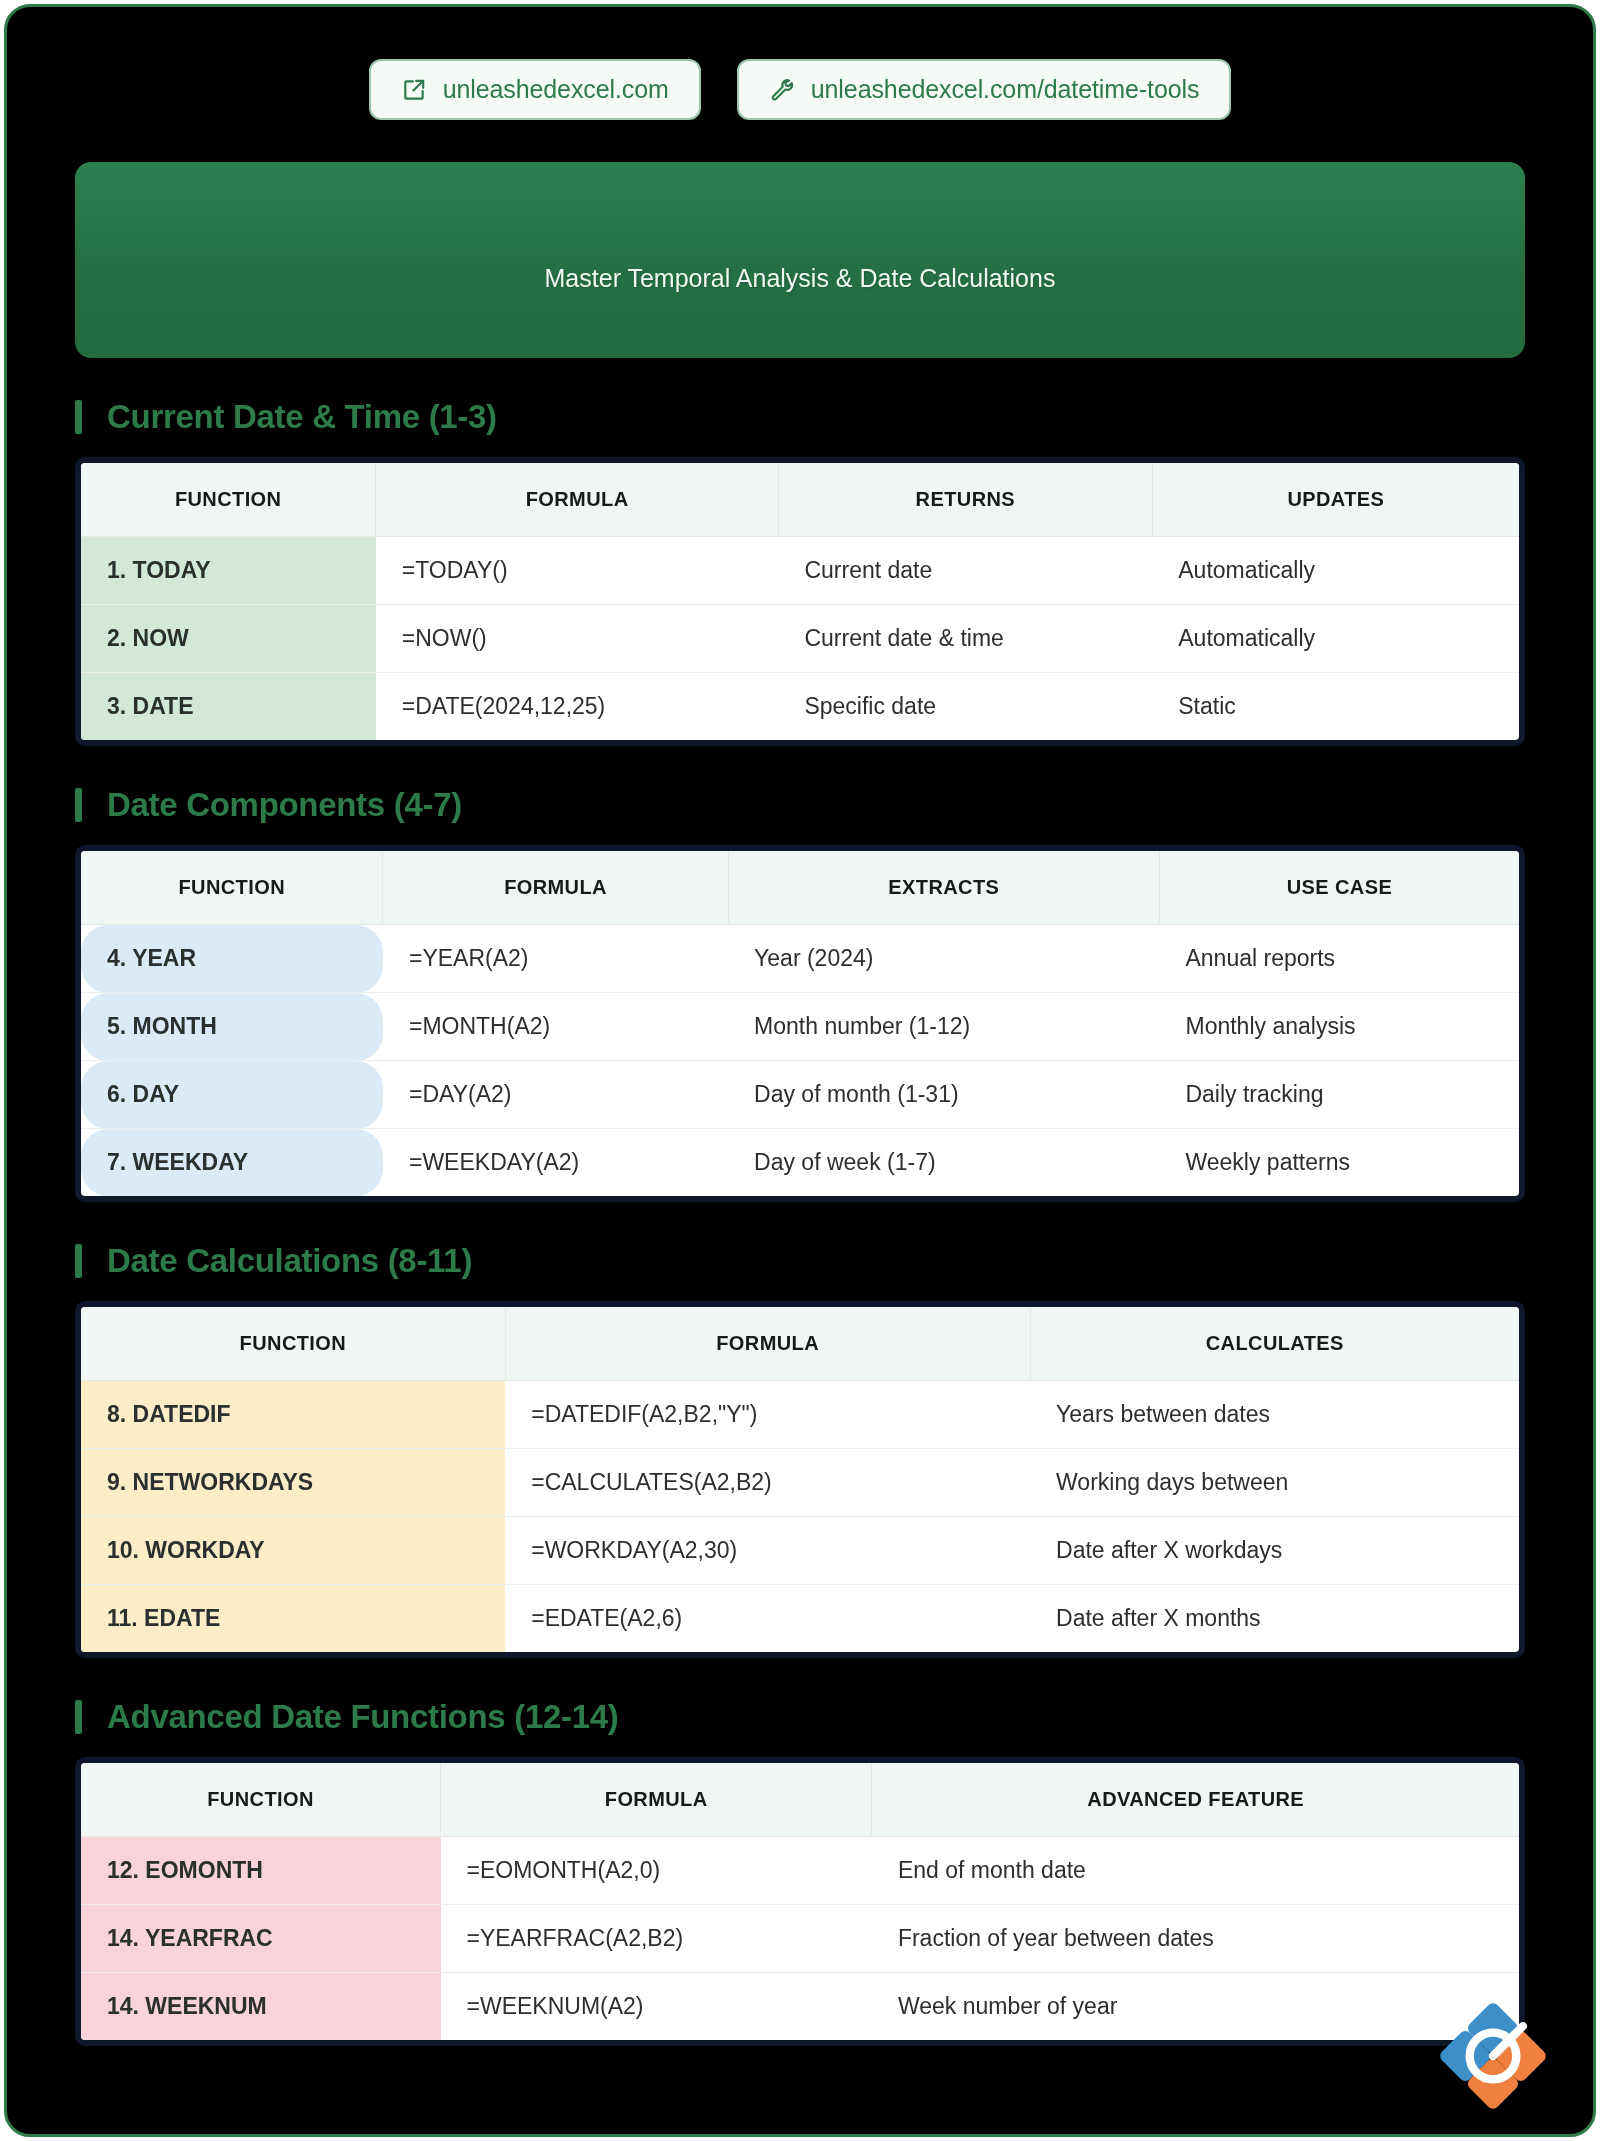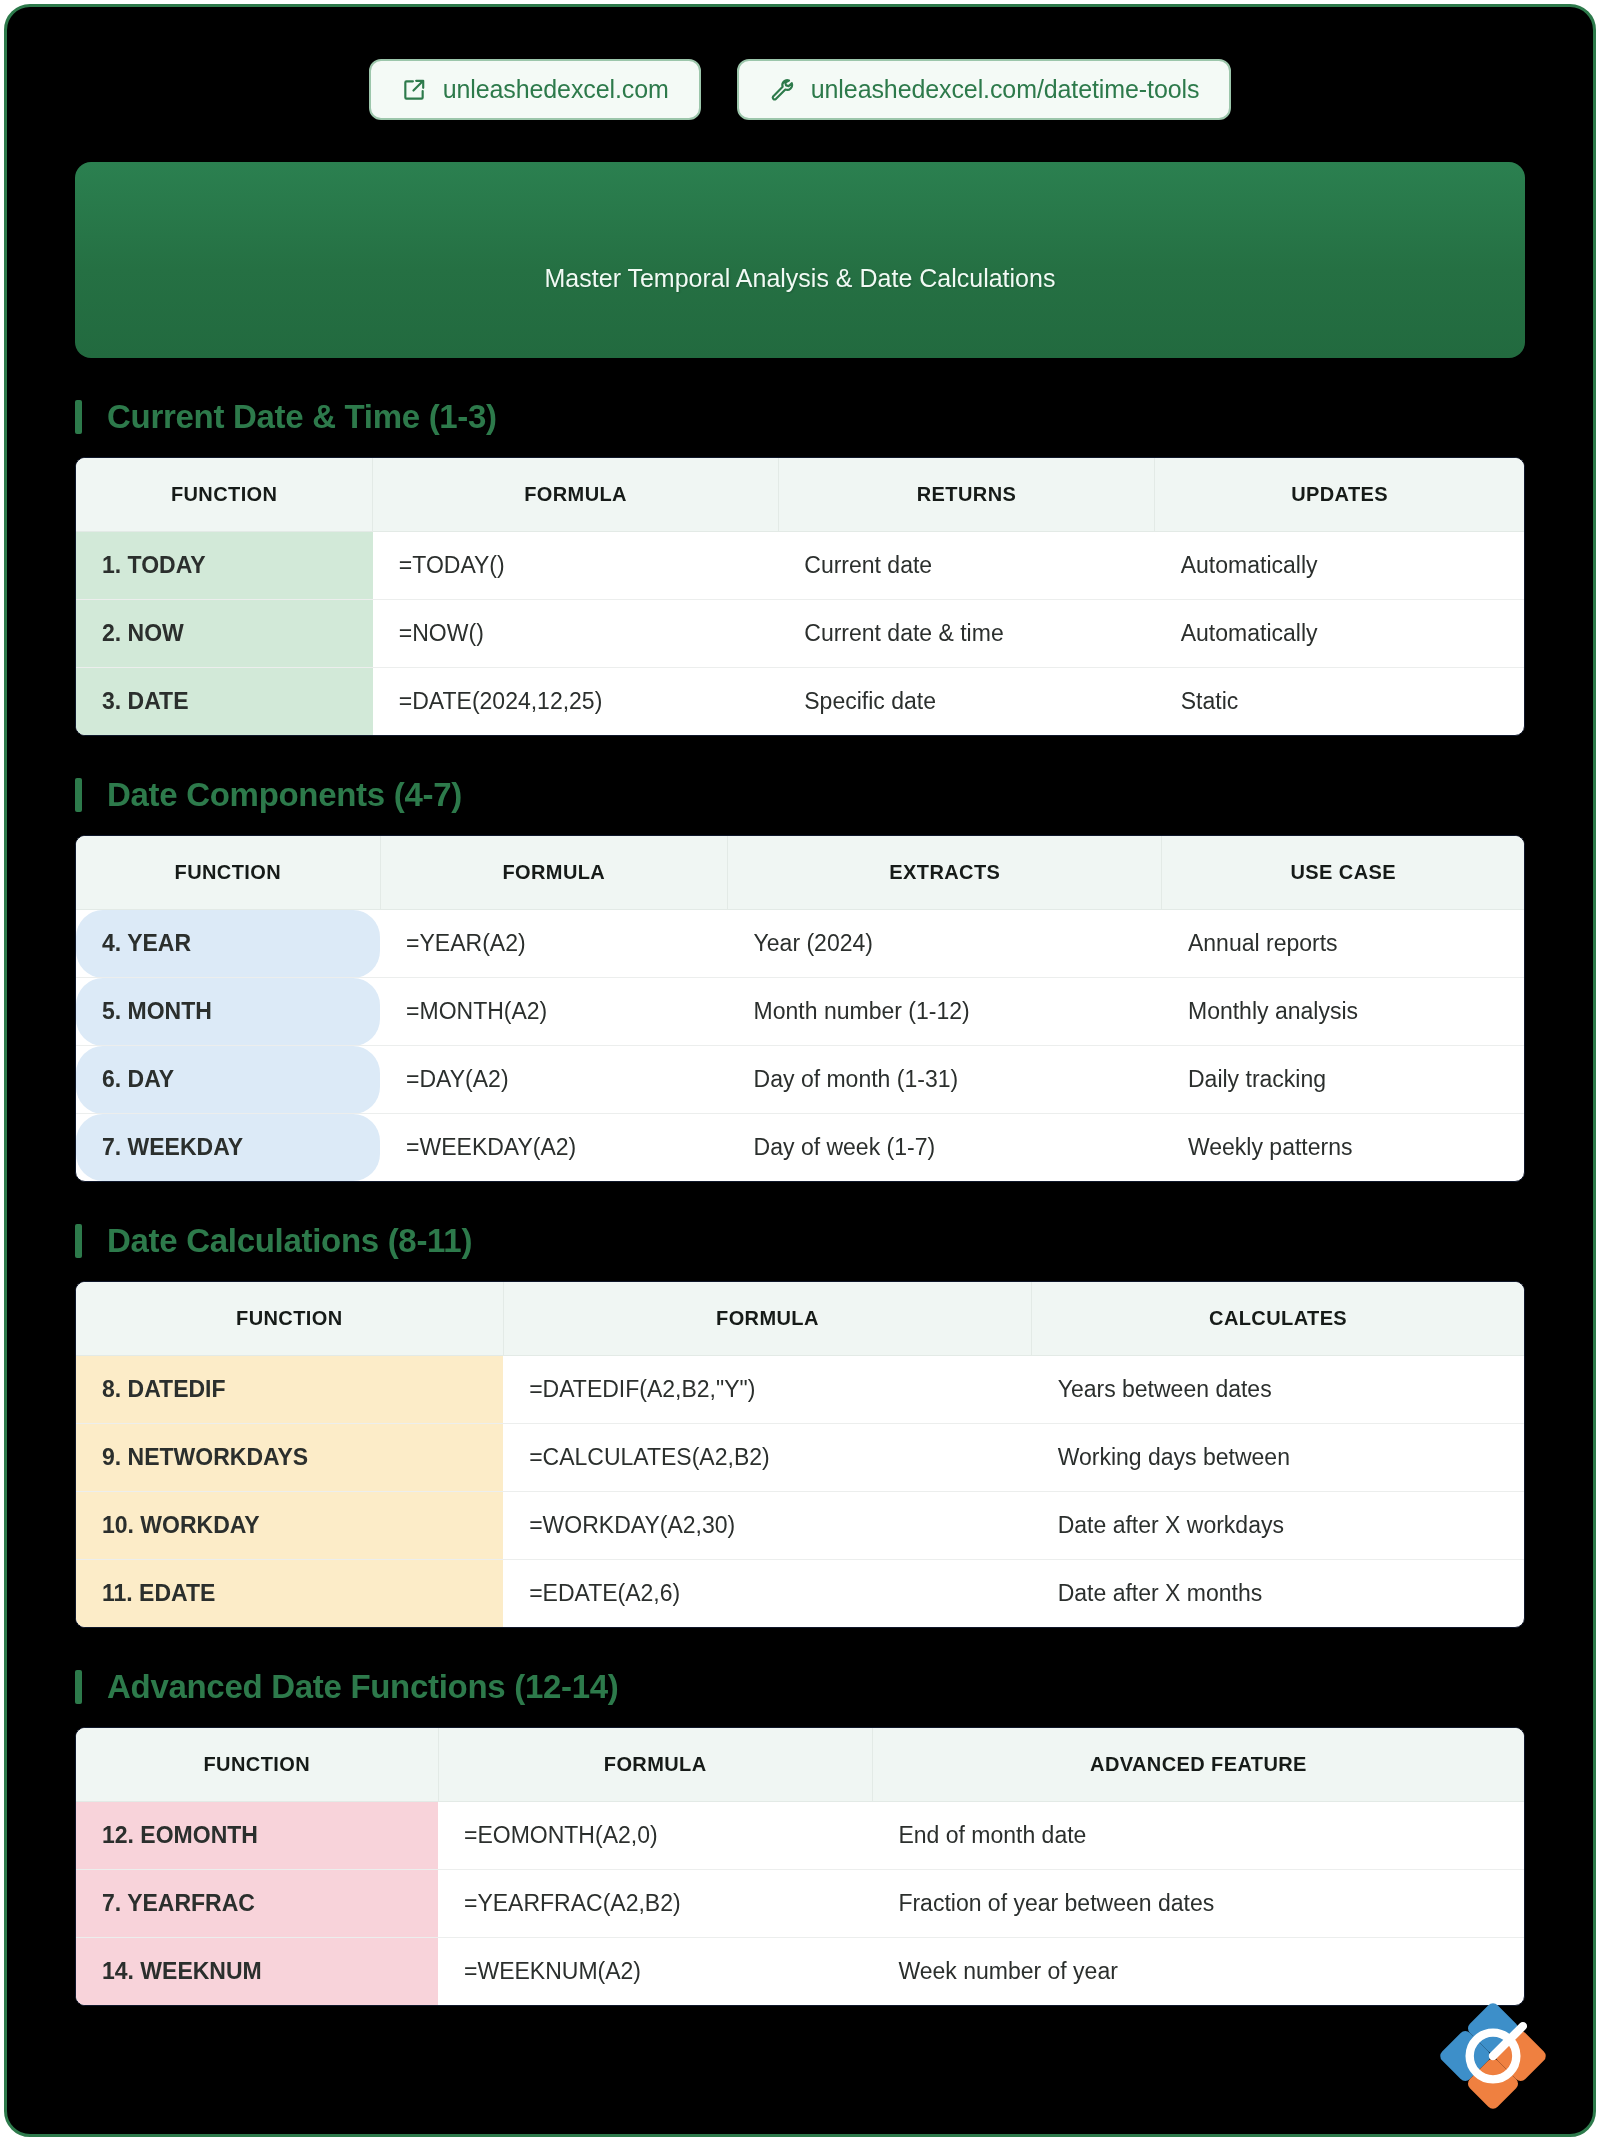--- a/index.html
+++ b/index.html
@@ -104,21 +104,21 @@
   .section-title {
     color: #2d7a4b;
     font-size: 33px;
     font-weight: bold;
     letter-spacing: -0.3px;
     margin-left: 9px;
   }
 
   
   .tbl-wrap {
-    border: 1px solid #0f172a;
+    border: 6px solid #0f172a;
     border-radius: 10px;
     overflow: hidden;
     background: #ffffff;
     box-shadow: 0 1px 3px rgba(0,0,0,0.05);
   }
   table.tbl {
     width: 100%;
     border-collapse: collapse;
     table-layout: fixed;
   }
@@ -358,21 +358,21 @@
               <th>ADVANCED FEATURE</th>
             </tr>
           </thead>
           <tbody>
             <tr>
               <td class="fn">12. EOMONTH</td>
               <td class="val">=EOMONTH(A2,0)</td>
               <td class="val">End of month date</td>
             </tr>
             <tr>
-              <td class="fn">7. YEARFRAC</td>
+              <td class="fn">14. YEARFRAC</td>
               <td class="val">=YEARFRAC(A2,B2)</td>
               <td class="val">Fraction of year between dates</td>
             </tr>
             <tr>
               <td class="fn">14. WEEKNUM</td>
               <td class="val">=WEEKNUM(A2)</td>
               <td class="val">Week number of year</td>
             </tr>
           </tbody>
         </table>

